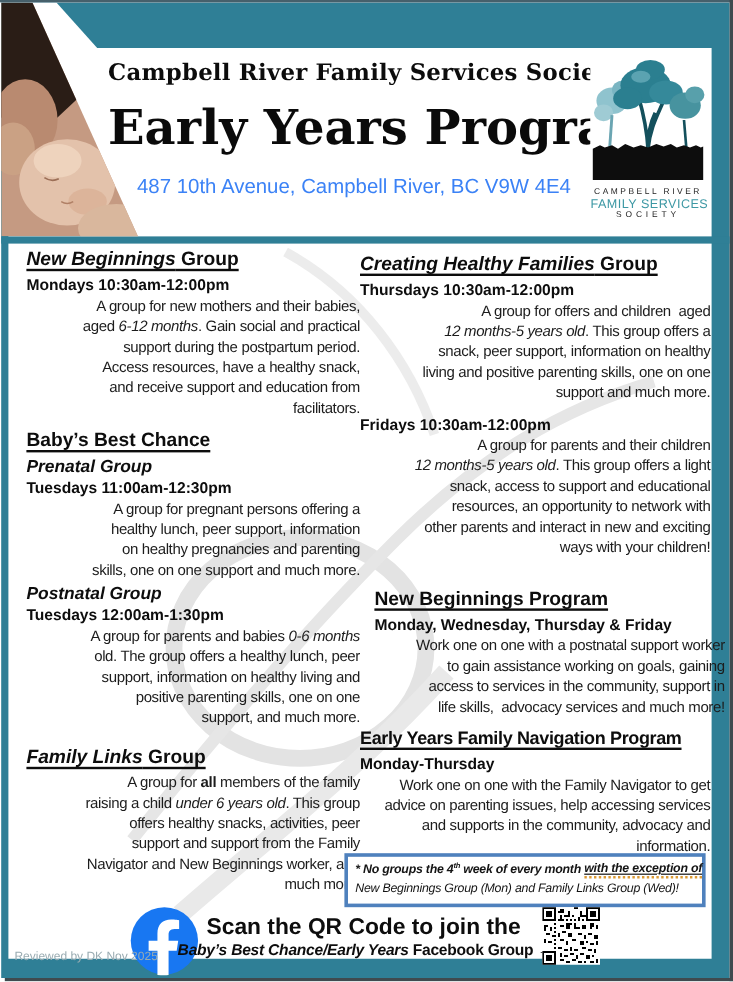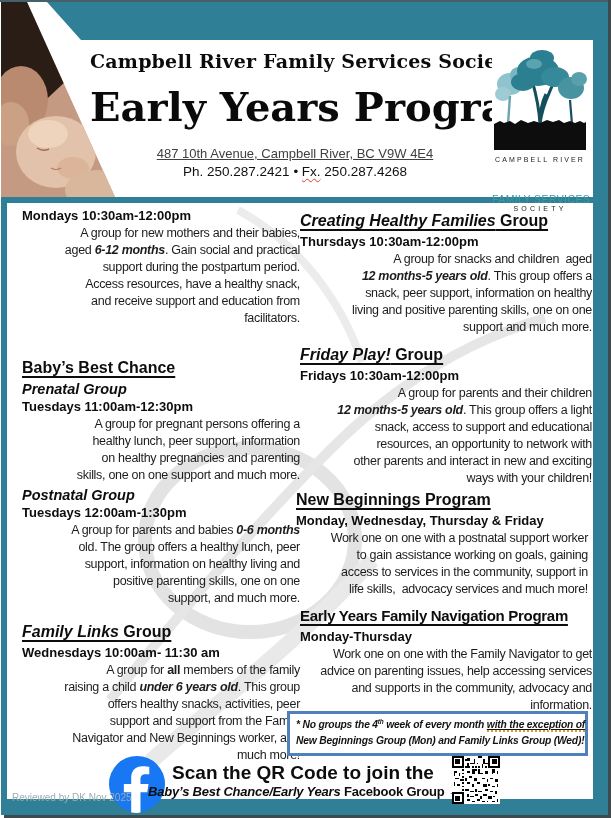--- a/index.html
+++ b/index.html
@@ -26,41 +26,41 @@
   
   .watermark{position:absolute;left:0;top:0;z-index:1;pointer-events:none;}
 
   
   .photo{position:absolute;left:1px;top:2px;width:120px;height:195px;z-index:3;}
 
   
   .header-text{position:absolute;left:90px;top:50px;width:410px;text-align:center;z-index:2;}
   .society{font-family:"DejaVu Serif","Liberation Serif",serif;font-weight:700;font-size:19px;color:#0c0c0c;letter-spacing:.2px;white-space:nowrap;}
   .main-title{font-family:"DejaVu Serif","Liberation Serif",serif;font-weight:700;font-size:40px;color:#0a0a0a;margin-top:11px;white-space:nowrap;}
-  .address{font-size:13px;margin-top:16px;color:#404040;text-decoration:underline;}
+  .address{font-size:17px;margin-top:16px;color:#3b82f6;}
   .phone{font-size:13.5px;margin-top:3px;color:#111;}
 
   
   .logo{position:absolute;left:492px;top:44px;width:96px;height:152px;background:#fff;z-index:3;text-align:center;}
   .logo-l1{font-size:7px;letter-spacing:2.1px;color:#222;margin-top:2px;white-space:nowrap;}
-  .logo-l2{font-size:10.5px;letter-spacing:.4px;color:var(--logo-teal);white-space:nowrap;margin-top:30px;}
+  .logo-l2{font-size:10.5px;letter-spacing:.4px;color:var(--logo-teal);white-space:nowrap;}
   .logo-l3{font-size:7px;letter-spacing:3.2px;color:#222;white-space:nowrap;}
 
   
   .sec{position:absolute;z-index:2;}
   .sec .title{font-size:16px;font-weight:700;line-height:20px;color:#0d0d0d;
     text-decoration:underline;text-decoration-thickness:1.5px;text-underline-offset:3px;margin-bottom:2px;white-space:nowrap;}
   .sec .title-sm{font-size:15px;letter-spacing:-.3px;}
   .sec .subtitle{font-size:14.5px;font-weight:700;font-style:italic;line-height:18px;color:#0d0d0d;}
   .sec .sched{font-size:13px;font-weight:700;line-height:18px;color:#0d0d0d;}
   .sec .body{font-size:12.5px;line-height:16.9px;letter-spacing:-.3px;white-space:pre;color:#1c1c1c;text-align:right;}
 
   
   .seg-b{font-weight:700;}
-  .seg-i{font-style:italic;font-weight:bold;}
+  .seg-i{font-style:italic;}
   .seg-bi{font-weight:700;font-style:italic;}
   .seg-u{text-decoration:underline;}
   .seg-dot{border-bottom:2px dotted #DB9A35;}
   .seg-sup{vertical-align:super;font-size:.62em;}
   .seg-wavy{text-decoration-line:underline;text-decoration-style:wavy;text-decoration-color:#E03A2A;text-decoration-thickness:1px;text-underline-offset:2px;}
 
   
   .note{position:absolute;left:287px;top:711px;width:301px;z-index:3;background:#fff;
     border:3px solid var(--note-border-blue);padding:3px 5px 4px 6px;
     font-size:10.3px;letter-spacing:-.2px;line-height:1.55;white-space:pre;color:#141414;}
@@ -106,21 +106,20 @@
       <ellipse cx="96" cy="188" rx="32" ry="20" fill="#d9b79d"></ellipse>
       <path d="M36,146 q6,4 12,1" stroke="#9c6f57" stroke-width="1.4" fill="none"></path>
       <path d="M50,166 q5,3 10,0" stroke="#b08066" stroke-width="1.2" fill="none"></path>
     </g>
   </svg>
 
   <div class="header-text">
     <div class="society">Campbell River Family Services Society</div>
     <div class="main-title">Early Years Programs</div>
     <div class="address">487 10th Avenue, Campbell River, BC V9W 4E4</div>
-    <div class="phone"><span>Ph. 250.287.2421 • </span><span class="seg-wavy">Fx.</span><span> 250.287.4268</span></div>
   </div>
 
   <div class="logo">
     <svg width="96" height="106" viewBox="0 0 96 106">
       <rect width="96" height="106" fill="#fff"></rect>
       <ellipse cx="18" cy="40" rx="13" ry="11" fill="#8fc3ce"></ellipse>
       <ellipse cx="11" cy="50" rx="8" ry="7" fill="#9fcbd4"></ellipse>
       <ellipse cx="27" cy="31" rx="9" ry="8" fill="#7ab5c2"></ellipse>
       <path d="M16,80 L18,52" stroke="#6aa5b2" stroke-width="2.4" fill="none"></path>
       <path d="M48,80 C47,62 44,50 40,36 M48,80 C50,62 56,52 61,40 M48,80 C48,66 50,58 54,50" stroke="#14505c" stroke-width="3" fill="none"></path>
@@ -133,20 +132,21 @@
       <ellipse cx="87" cy="35" rx="8" ry="7" fill="#58a0ab"></ellipse>
       <path d="M80,80 L78,56" stroke="#14505c" stroke-width="2.2" fill="none"></path>
       <path d="M2,80 l6,-3 4,2 6,-2 5,3 6,-4 7,3 6,-2 6,2 7,-3 6,2 6,-2 5,3 6,-2 5,2 5,-2 4,2 2,-1 V106 H2 Z" fill="#0d0d0d"></path>
     </svg>
     <div class="logo-l1">CAMPBELL RIVER</div>
     <div class="logo-l2">FAMILY SERVICES</div>
     <div class="logo-l3">SOCIETY</div>
   </div>
 
   <section class="sec" style="left:22px;top:207px;width:278px">
+    <h3 class="title"><span class="seg-bi">New Beginnings</span><span class="seg-b"> Group</span></h3>
     <div class="sched">Mondays 10:30am-12:00pm</div>
     <div class="body"><span>A group for new mothers and their babies,
 aged </span><span class="seg-i">6-12 months</span><span>. Gain social and practical
 support during the postpartum period.
 Access resources, have a healthy snack,
 and receive support and education from
 facilitators.</span></div>
   </section>
 
   <section class="sec" style="left:22px;top:358px;width:278px">
@@ -164,51 +164,49 @@
     <div class="sched">Tuesdays 12:00am-1:30pm</div>
     <div class="body"><span>A group for parents and babies </span><span class="seg-i">0-6 months</span><span>
 old. The group offers a healthy lunch, peer
 support, information on healthy living and
 positive parenting skills, one on one
 support, and much more.</span></div>
   </section>
 
   <section class="sec" style="left:22px;top:622px;width:278px">
     <h3 class="title"><span class="seg-bi">Family Links</span><span class="seg-b"> Group</span></h3>
-    <div class="sched">Wednesdays 10:00am- 11:30 am</div>
     <div class="body"><span>A group for </span><span class="seg-b">all</span><span> members of the family
 raising a child </span><span class="seg-i">under 6 years old</span><span>. This group
 offers healthy snacks, activities, peer
 support and support from the Family
 Navigator and New Beginnings worker, and
 much more!</span></div>
   </section>
 
   <section class="sec" style="left:300px;top:211px;width:292px">
     <h3 class="title"><span class="seg-bi">Creating Healthy Families</span><span class="seg-b"> Group</span></h3>
     <div class="sched">Thursdays 10:30am-12:00pm</div>
-    <div class="body"><span>A group for snacks and children  aged
+    <div class="body"><span>A group for offers and children  aged
 </span><span class="seg-i">12 months-5 years old</span><span>. This group offers a
 snack, peer support, information on healthy
 living and positive parenting skills, one on one
 support and much more.</span></div>
   </section>
 
   <section class="sec" style="left:300px;top:345px;width:292px">
-    <h3 class="title"><span class="seg-bi">Friday Play!</span><span class="seg-b"> Group</span></h3>
     <div class="sched">Fridays 10:30am-12:00pm</div>
     <div class="body"><span>A group for parents and their children
 </span><span class="seg-i">12 months-5 years old</span><span>. This group offers a light
 snack, access to support and educational
 resources, an opportunity to network with
 other parents and interact in new and exciting
 ways with your children!</span></div>
   </section>
 
-  <section class="sec" style="left:296px;top:490px;width:292px">
+  <section class="sec" style="left:312px;top:490px;width:292px">
     <h3 class="title"><span class="seg-b">New Beginnings Program</span></h3>
     <div class="sched">Monday, Wednesday, Thursday &amp; Friday</div>
     <div class="body"><span>Work one on one with a postnatal support worker
 to gain assistance working on goals, gaining
 access to services in the community, support in
 life skills,  advocacy services and much more!</span></div>
   </section>
 
   <section class="sec" style="left:300px;top:606px;width:292px">
     <h3 class="title title-sm"><span class="seg-b">Early Years Family Navigation Program</span></h3>

